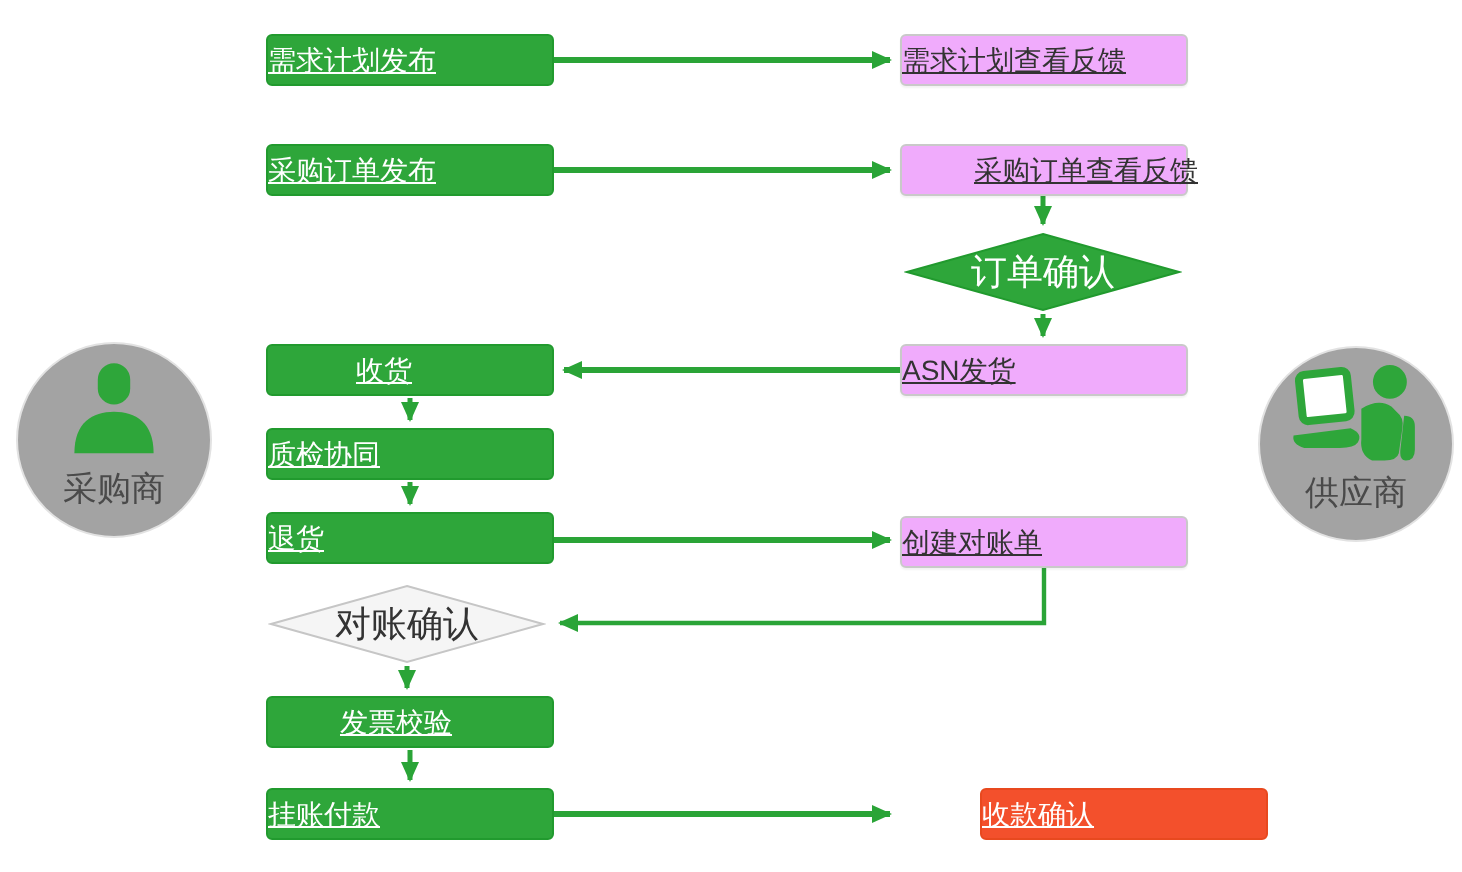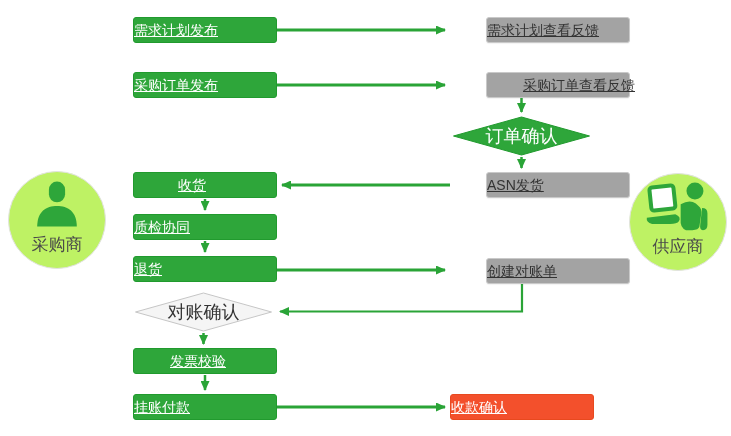--- a/index.html
+++ b/index.html
@@ -10,38 +10,38 @@
   .arrows{position:absolute;left:0;top:0;width:731px;height:436px;}
 
   
   .box{
     position:absolute;width:144px;height:26px;box-sizing:border-box;
     border-radius:3px;text-align:left;font-size:14px;line-height:24px;
     white-space:nowrap;
     text-decoration:underline;
   }
   .box.green{background:#2EA63A;border:1px solid #219A2E;color:#ffffff;}
-  .box.white{background:#a3a3a3;border:1px solid #C9C9C9;color:#333333;box-shadow:0 1px 1px rgba(0,0,0,.05);margin-left:36px;}
-  .box.red{background:#F3502C;border:1px solid #E8491F;color:#ffffff;}
+  .box.white{background:#f0abfc;border:1px solid #C9C9C9;color:#333333;box-shadow:0 1px 1px rgba(0,0,0,.05);}
+  .box.red{background:#F3502C;border:1px solid #E8491F;color:#ffffff;margin-left:40px;}
 
   
   .diamond{position:absolute;width:139px;height:40px;}
   .diamond svg{position:absolute;left:0;top:0;}
   .diamond .dlabel{
     position:absolute;left:0;top:0;width:100%;height:100%;
     display:flex;align-items:center;justify-content:center;
     font-size:18px;white-space:nowrap;
   }
   .diamond.green .dlabel{color:#ffffff;}
   .diamond.gray .dlabel{color:#333333;}
 
   
   .actor{
     position:absolute;width:98px;height:98px;border-radius:50%;
-    background:#bef264;border:1px solid #E2E2E2;box-sizing:border-box;
+    background:#a3a3a3;border:1px solid #E2E2E2;box-sizing:border-box;
   }
   .actor .aicon{position:absolute;left:50%;transform:translateX(-50%);top:7px;}
   .actor .alabel{
     position:absolute;top:61px;left:0;width:100%;text-align:center;
     font-size:17px;color:#4A4A4A;white-space:nowrap;
   }
 
   
   #n-demand-publish {left:133px;top:17px;}
   #n-po-publish     {left:133px;top:72px;}

